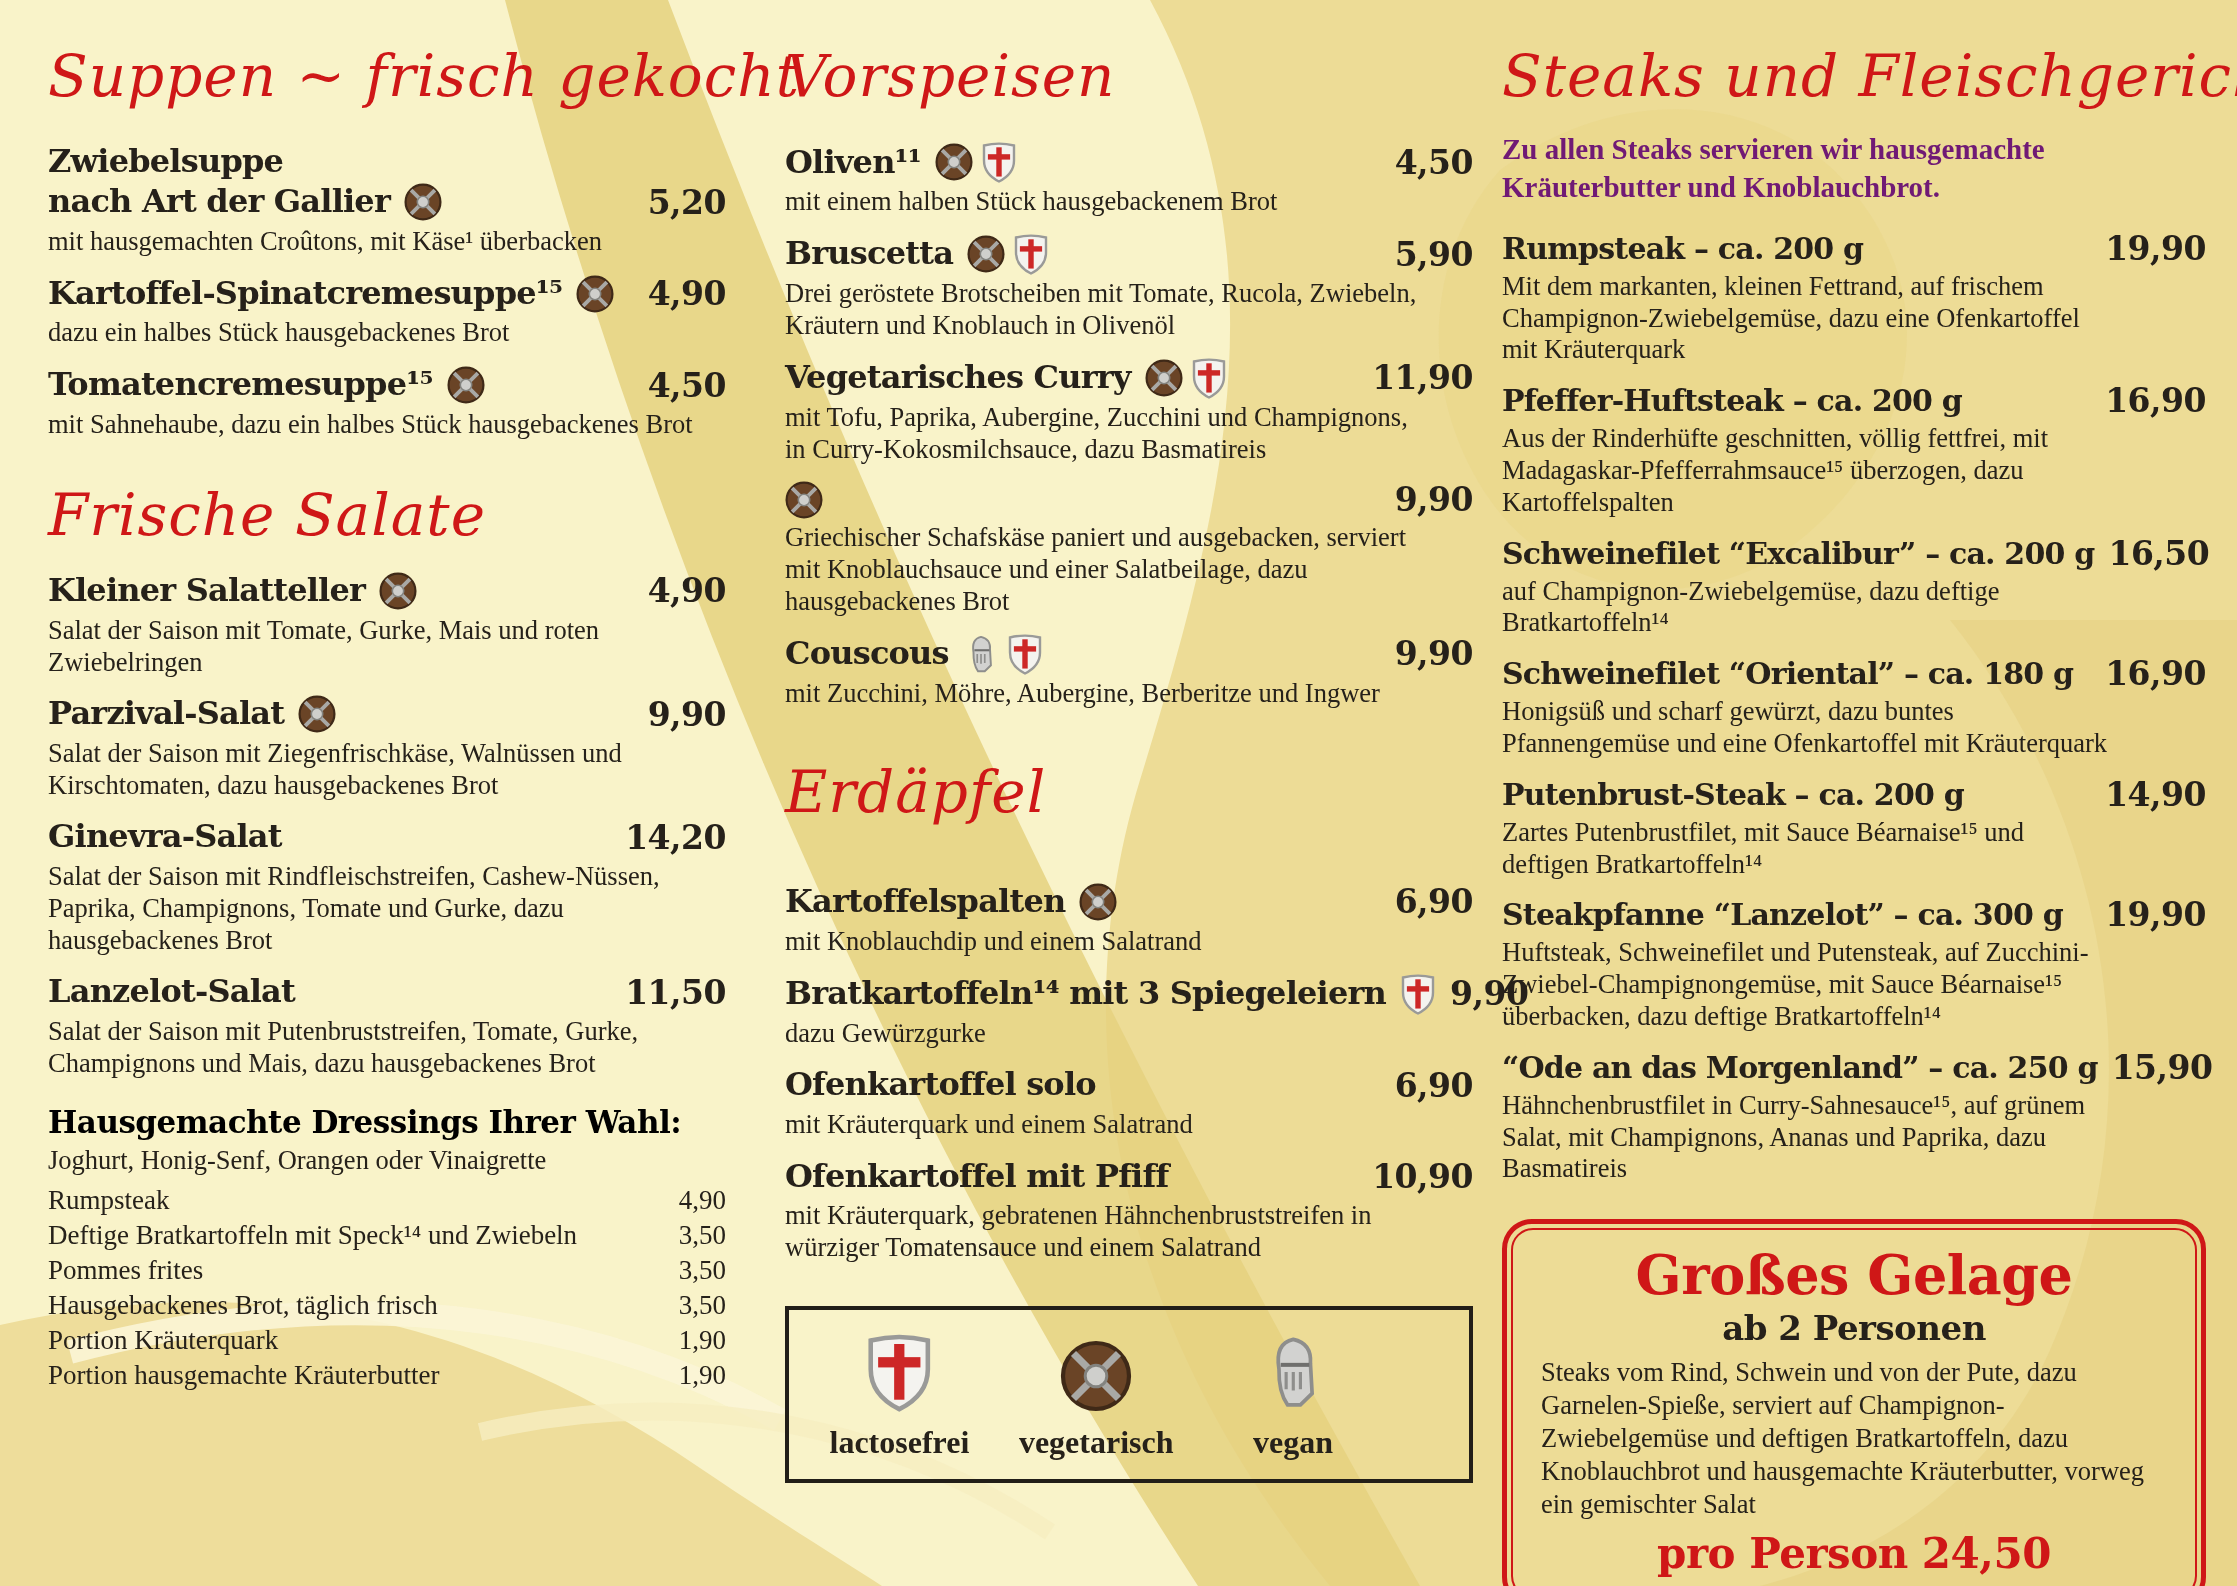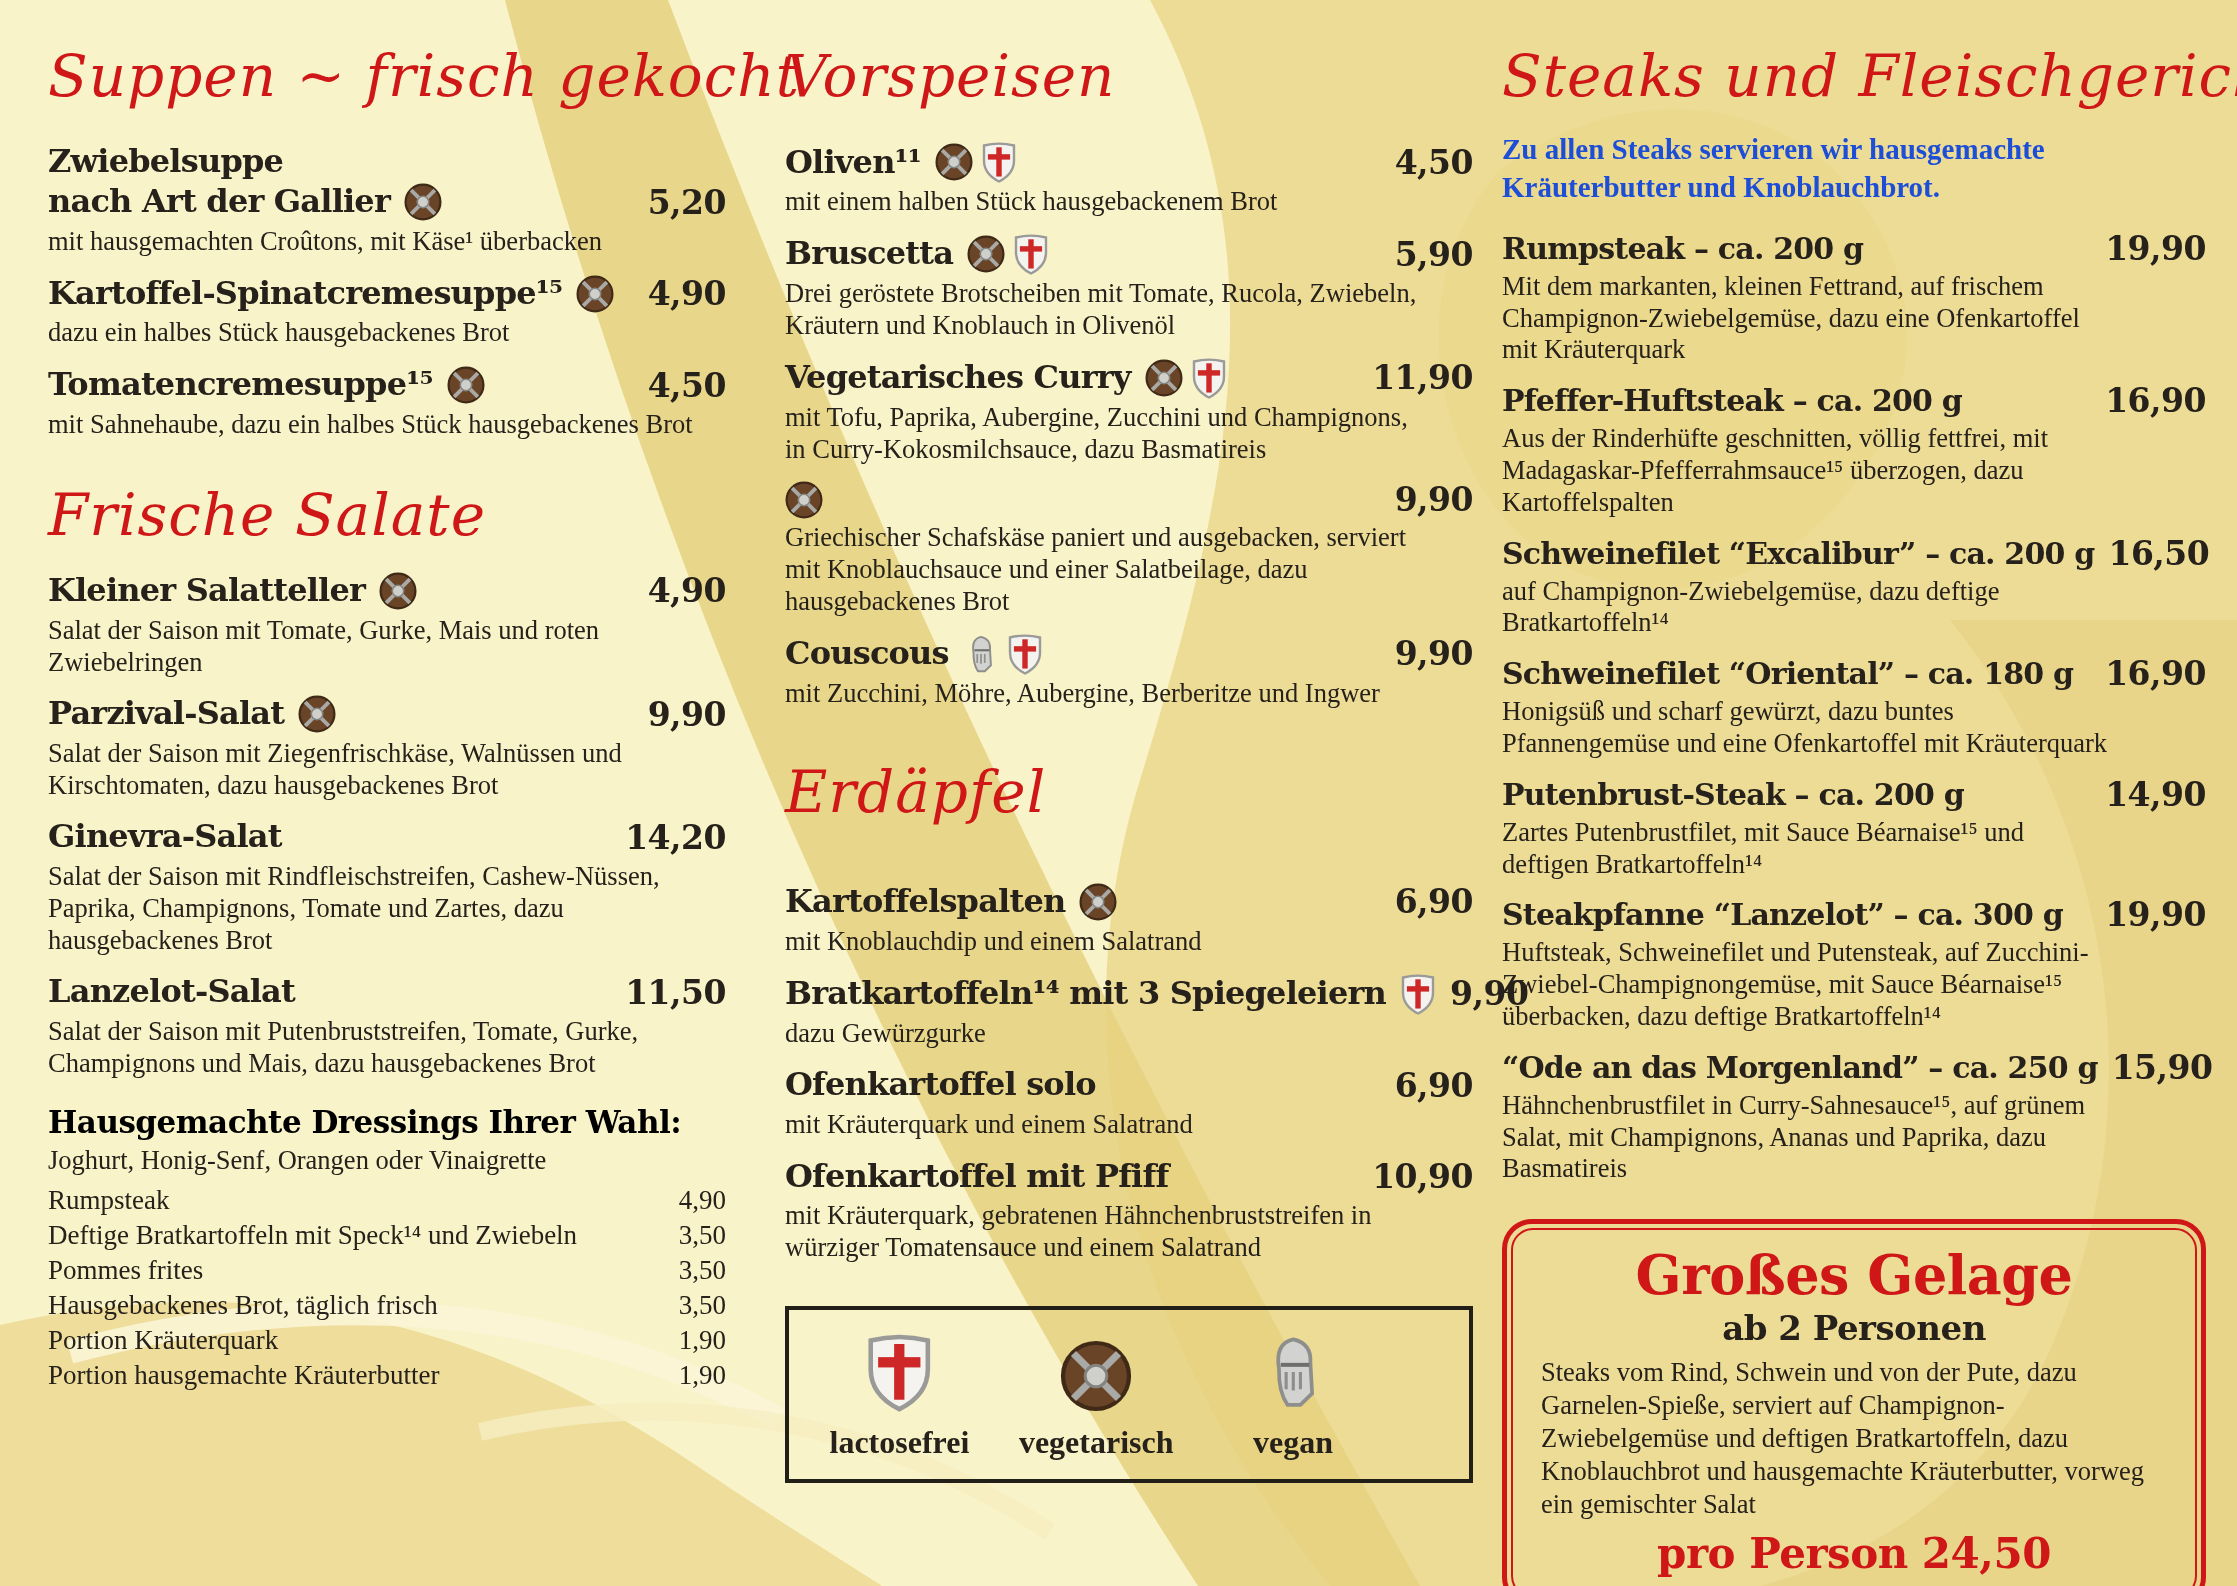--- a/index.html
+++ b/index.html
@@ -22,21 +22,21 @@
   .ic{height:42px;width:auto;display:block}
   .ic.round{height:38px}
   .dish-price{font-weight:700;font-size:33px;margin-left:auto;white-space:nowrap;letter-spacing:-0.5px}
   .dish-desc{font-family:"Liberation Serif",serif;font-size:26.5px;line-height:1.2;margin-top:3px;max-width:648px}
   #col-right .dish-desc{max-width:615px}
   .note{margin-top:22px;margin-bottom:6px}
   .note-title{color:#000000;font-weight:700;font-size:31px;letter-spacing:-0.5px;line-height:1.3}
   .plain-list{margin-top:6px}
   .plain-row{display:flex;font-family:"Liberation Serif",serif;font-size:27px;line-height:1.3}
   .plain-price{margin-left:auto}
-  .intro{color:#1d4ed8;font-weight:700;font-family:"Liberation Serif",serif;font-size:29px;line-height:1.3;margin:-10px 0 22px;max-width:600px}
+  .intro{color:#701a75;font-weight:700;font-family:"Liberation Serif",serif;font-size:29px;line-height:1.3;margin:-10px 0 22px;max-width:600px}
   #legend-box{border:4px solid #221e18;display:flex;justify-content:flex-start;align-items:flex-end;padding:22px 12px 18px;margin-top:42px}
   .legend-item{display:flex;flex-direction:column;align-items:center;gap:12px;width:30%}
   .legend-item .ic{height:80px}
   .legend-item .ic.round{height:72px}
   .legend-label{font-weight:700;font-family:"Liberation Serif",serif;font-size:32px}
   #feast-box{position:relative;border:5px solid #cf1717;border-radius:30px;margin-top:34px;padding:22px 34px 24px;width:100%}
   #feast-box::before{content:"";position:absolute;inset:4px;border:2px solid #cf1717;border-radius:22px;pointer-events:none}
   .feast-title{color:#cf1717;font-weight:700;font-size:54px;text-align:center;line-height:1.1;letter-spacing:-0.5px}
   .feast-sub{font-weight:700;font-size:34px;text-align:center;margin:2px 0 8px;letter-spacing:-0.5px}
   .feast-desc{font-family:"Liberation Serif",serif;font-size:26.5px;line-height:1.25}
@@ -132,21 +132,21 @@
           </span>
           <span class="dish-price">9,90</span>
         </div>
         <div class="dish-desc">Salat der Saison mit Ziegenfrischkäse, Walnüssen und Kirschtomaten, dazu hausgebackenes Brot</div>
       </div>
       <div class="dish">
         <div class="dish-row">
           <span class="dish-name">Ginevra-Salat</span>
           <span class="dish-price">14,20</span>
         </div>
-        <div class="dish-desc">Salat der Saison mit Rindfleischstreifen, Cashew-Nüssen, Paprika, Champignons, Tomate und Zartes, dazu hausgebackenes Brot</div>
+        <div class="dish-desc">Salat der Saison mit Rindfleischstreifen, Cashew-Nüssen, Paprika, Champignons, Tomate und Gurke, dazu hausgebackenes Brot</div>
       </div>
       <div class="dish">
         <div class="dish-row">
           <span class="dish-name">Lanzelot-Salat</span>
           <span class="dish-price">11,50</span>
         </div>
         <div class="dish-desc">Salat der Saison mit Putenbruststreifen, Tomate, Gurke, Champignons und Mais, dazu hausgebackenes Brot</div>
       </div>
     </div>
 

